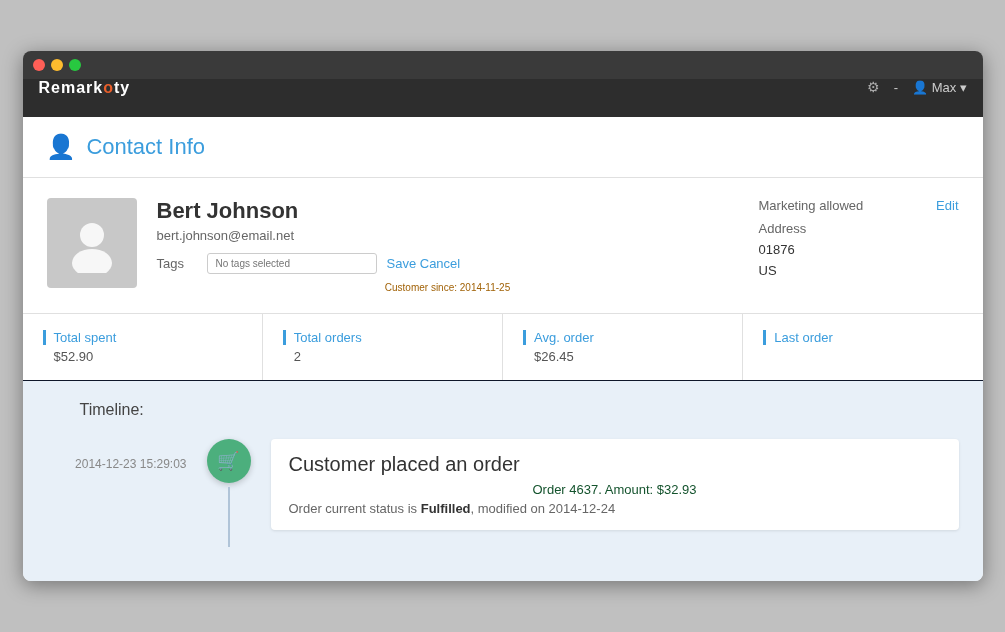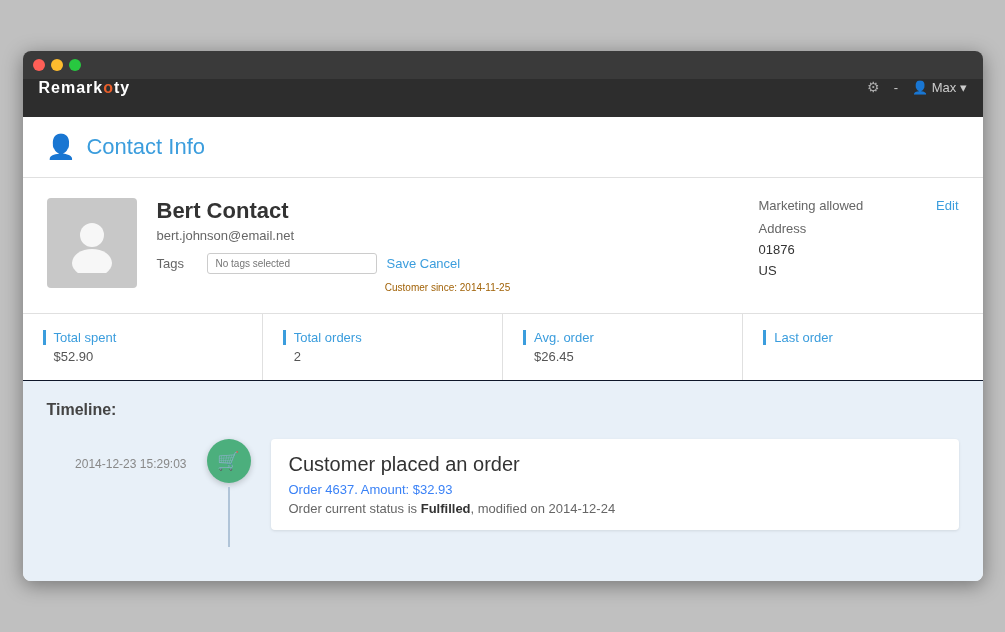--- a/index.html
+++ b/index.html
@@ -192,21 +192,22 @@
     
     .timeline-section {
       background: #e8f0f8;
       padding: 20px 24px;
       min-height: 200px;
     }
     .timeline-label {
       font-size: 16px;
       color: #444;
       margin-bottom: 20px;
-      font-weight: 700;
+      font-weight: 400;
+      margin-left: 33px;
     }
     .timeline-body {
       display: flex;
       align-items: flex-start;
       gap: 0;
       position: relative;
     }
     .timeline-date {
       font-size: 12px;
       color: #888;
@@ -248,22 +249,23 @@
       box-shadow: 0 1px 3px rgba(0,0,0,0.1);
     }
     .timeline-card-title {
       font-size: 20px;
       color: #333;
       font-weight: 400;
       margin-bottom: 6px;
     }
     .timeline-card-sub {
       font-size: 13px;
-      color: #3b82f6;
+      color: #14532d;
       margin-bottom: 4px;
+      text-align: center;
     }
     .timeline-card-status {
       font-size: 13px;
       color: #666;
     }
     .timeline-card-status .fulfilled {
       font-weight: bold;
       color: #333;
     }
   </style>
@@ -302,21 +304,21 @@
 
     <div class="contact-card">
       <div class="avatar">
         <svg viewBox="0 0 60 60" xmlns="http://www.w3.org/2000/svg">
           <circle cx="30" cy="22" r="12" fill="#fff" opacity="0.85"></circle>
           <ellipse cx="30" cy="50" rx="20" ry="14" fill="#fff" opacity="0.85"></ellipse>
         </svg>
       </div>
 
       <div class="contact-info-left">
-        <div class="contact-name">Bert Contact</div>
+        <div class="contact-name">Bert Johnson</div>
         <div class="contact-email">bert.johnson@email.net</div>
         <div class="tags-row">
           <span class="tags-label">Tags</span>
           <input class="tags-input" type="text" placeholder="No tags selected" style="">
           <span class="save-cancel">Save Cancel</span>
         </div>
         <div class="customer-since">
           <span>Customer since:</span>
           <span>2014-11-25</span>
         </div>

